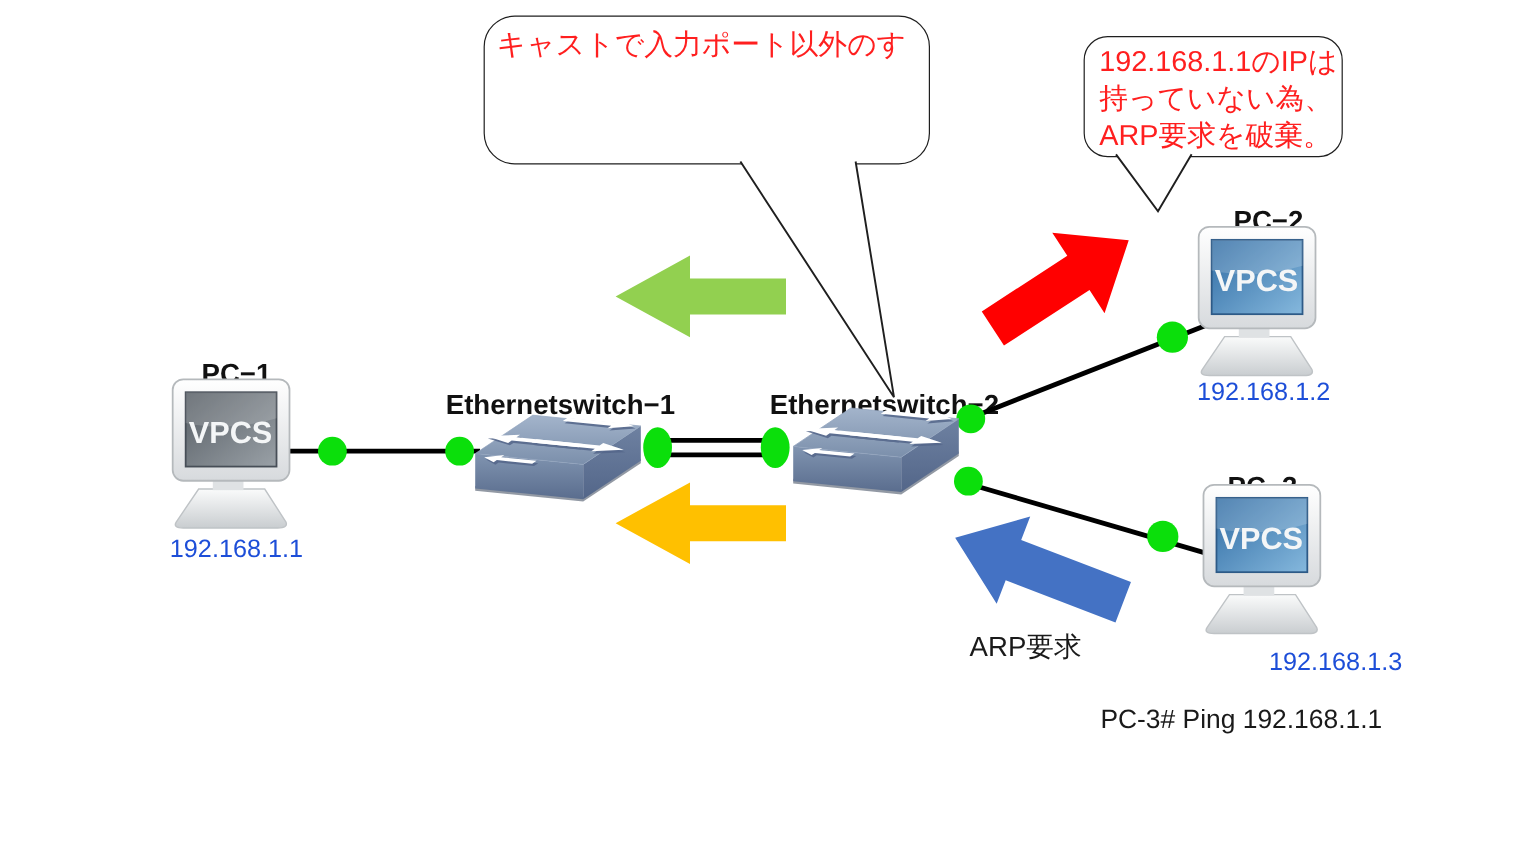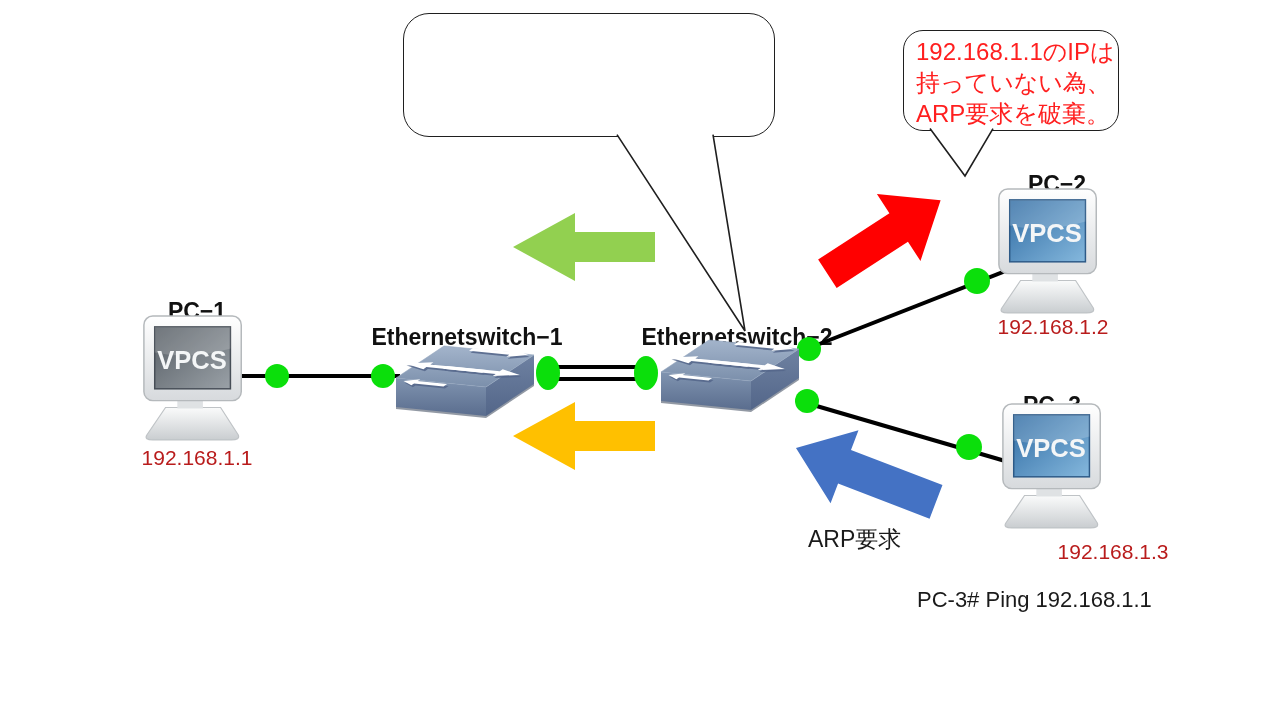--- a/index.html
+++ b/index.html
@@ -4,21 +4,21 @@
 <style>
   html,body{margin:0;padding:0;background:#fff;}
   .canvas{position:relative;width:1280px;height:720px;background:#ffffff;overflow:hidden;
           font-family:"Liberation Sans","DejaVu Sans",sans-serif;}
   .layer{position:absolute;left:0;top:0;width:1280px;height:720px;pointer-events:none;}
   .z1{z-index:1}.z2{z-index:2}.z4{z-index:4}
 
   .device{position:absolute;}
   .dev-label{position:absolute;font-weight:bold;font-size:23px;color:#111;text-align:center;
              letter-spacing:0px;white-space:nowrap;margin-top:24px;}
-  .ip-label{position:absolute;font-size:21px;color:#b91c1c;text-align:center;white-space:nowrap;}
+  .ip-label{position:absolute;font-size:21px;color:#1d4ed8;text-align:center;white-space:nowrap;}
 
   .bubble{position:absolute;background:#fff;border:1.6px solid #1f1f1f;z-index:3;
           color:#ff1f1f;font-size:24px;line-height:31px;}
   .bubble .bline{white-space:pre;}
   .bubble-broadcast{left:403px;top:13px;width:372px;height:124px;border-radius:26px;
                     padding:8px 0 0 10px;box-sizing:border-box;}
   .bubble-discard{left:903px;top:30px;width:216px;height:101px;border-radius:20px;
                   padding:5px 0 0 12px;box-sizing:border-box;}
 
   .note{position:absolute;color:#1a1a1a;white-space:nowrap;}
@@ -169,20 +169,21 @@
       <path d="M17,14 h77 v22 q-40,12 -77,4 Z" fill="#ffffff" opacity="0.18"></path>
       <text x="55" y="57" text-anchor="middle" font-family="Liberation Sans, sans-serif" font-size="26" font-weight="bold" fill="#f4f6f7">VPCS</text>
     </svg>
   </div>
   <div class="ip-label" style="left:1036px;top:540px;width:120px;margin-left:17px;">192.168.1.3</div>
 
   <div class="note note-arp">ARP要求</div>
   <div class="note note-cmd">PC-3# Ping 192.168.1.1</div>
 
   <div class="bubble bubble-broadcast">
+    <div class="bline">キャストで入力ポート以外のす</div>
   </div>
   <div class="bubble bubble-discard">
     <div class="bline">192.168.1.1のIPは</div>
     <div class="bline">持っていない為、</div>
     <div class="bline">ARP要求を破棄。</div>
   </div>
 
   <svg class="layer z4" viewBox="0 0 1280 720">
     <path d="M617,134.6 L745,331 L713,134.6" fill="#ffffff" stroke="#1f1f1f" stroke-width="1.6"></path>
     <path d="M930,128.6 L965,176 L993,128.6" fill="#ffffff" stroke="#1f1f1f" stroke-width="1.6"></path>

